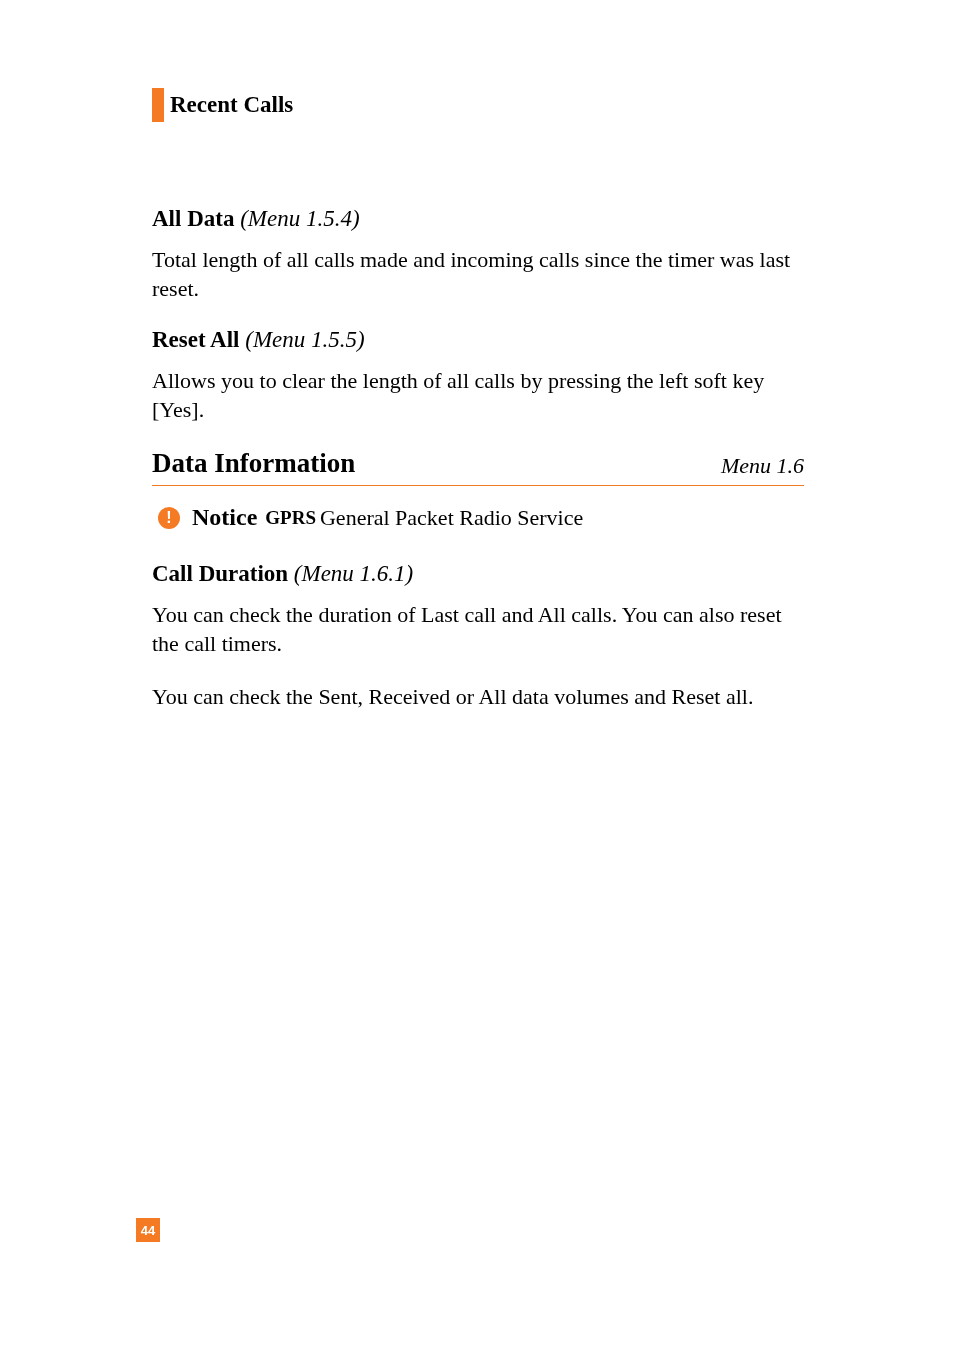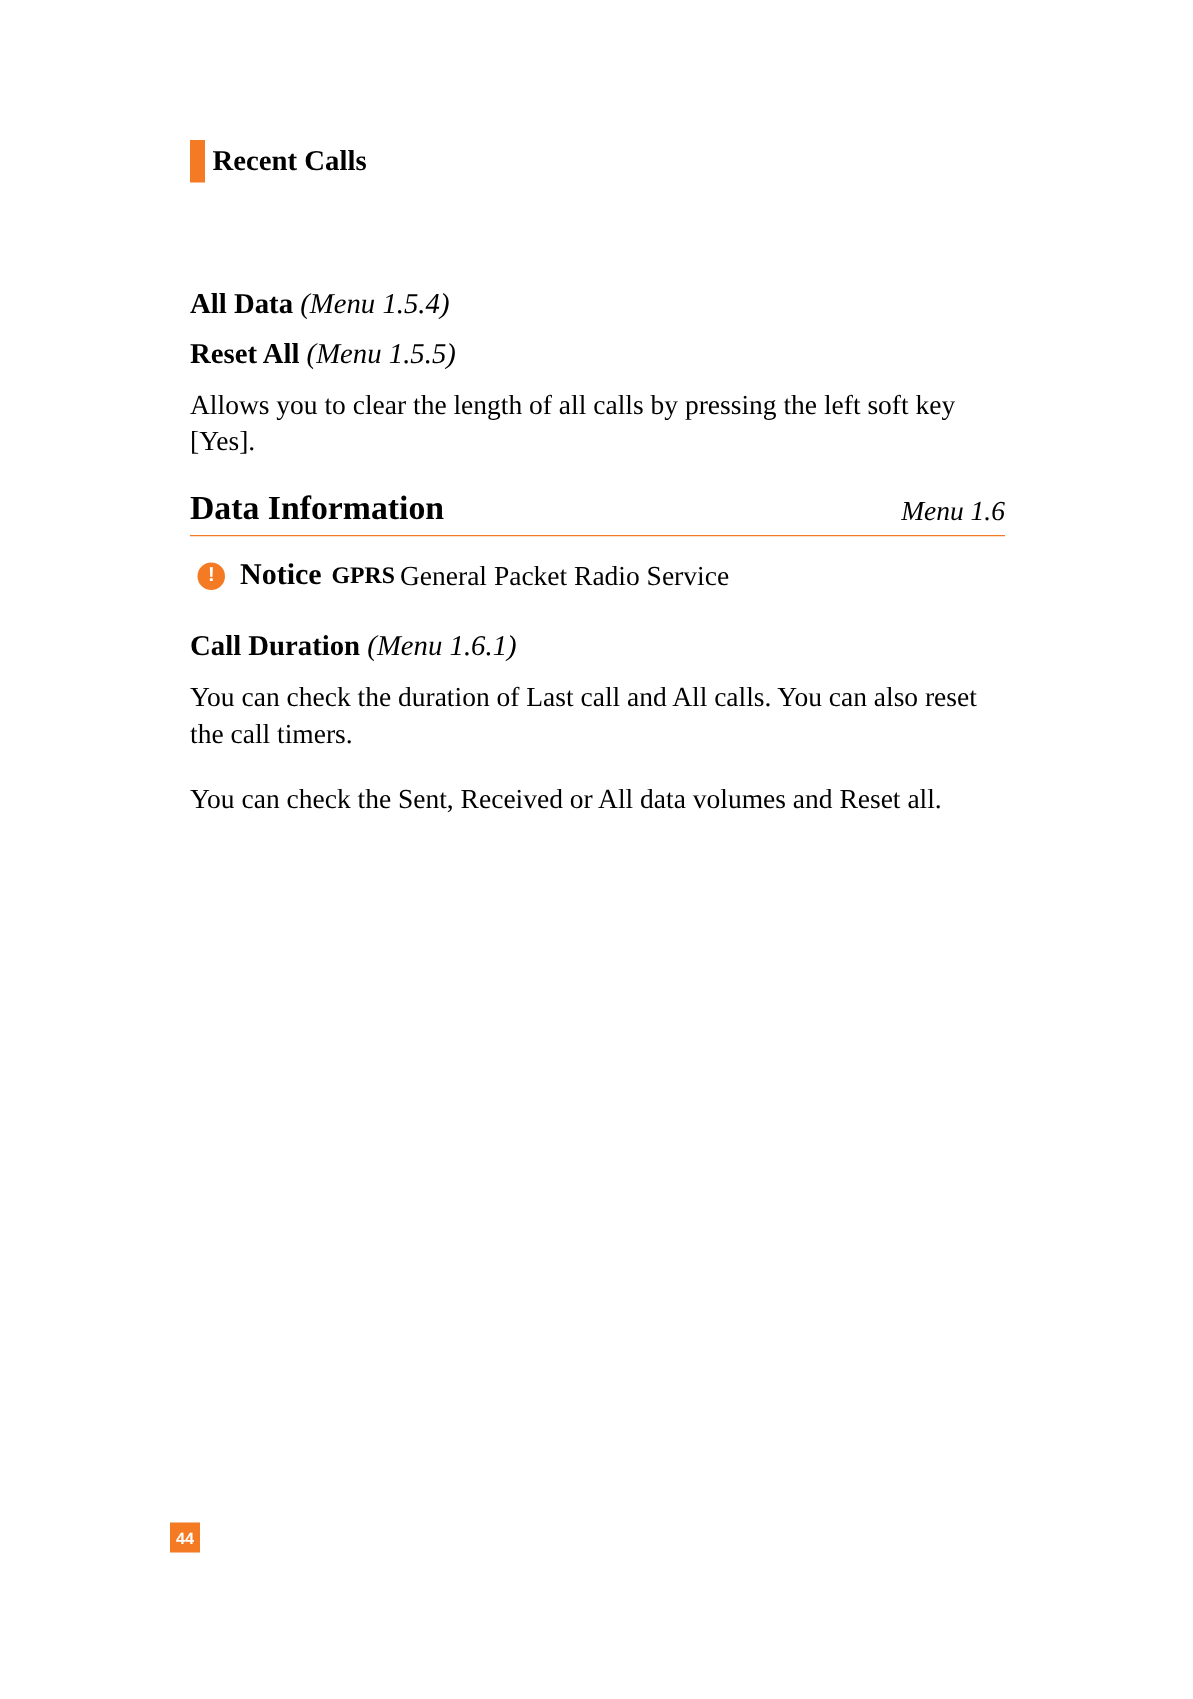--- a/index.html
+++ b/index.html
@@ -7,21 +7,21 @@
     padding: 0;
     background: #ffffff;
     font-family: "Times New Roman", Times, serif;
     color: #000000;
   }
   .page {
     width: 954px;
     height: 1359px;
     position: relative;
     box-sizing: border-box;
-    padding: 112px 150px 0 152px;
+    padding: 88px 150px 0 152px;
   }
   .header {
     display: flex;
     align-items: center;
     margin-bottom: 84px;
   }
   .header-bar {
     width: 12px;
     height: 34px;
     background: #f47b24;
@@ -120,20 +120,21 @@
 
   <div class="header">
     <div class="header-bar"></div>
     <span class="header-title">Recent Calls</span>
   </div>
 
   <div class="sub-heading">
     <span>All Data</span>
     <span class="menu-ref">(Menu 1.5.4)</span>
   </div>
+  <div class="body-text">Total length of all calls made and incoming calls since the timer was last reset.</div>
 
   <div class="sub-heading">
     <span>Reset All</span>
     <span class="menu-ref">(Menu 1.5.5)</span>
   </div>
   <div class="body-text">Allows you to clear the length of all calls by pressing the left soft key [Yes].</div>
 
   <div class="section-rule">
     <span class="section-title">Data Information</span>
     <span class="section-menu">Menu 1.6</span>

